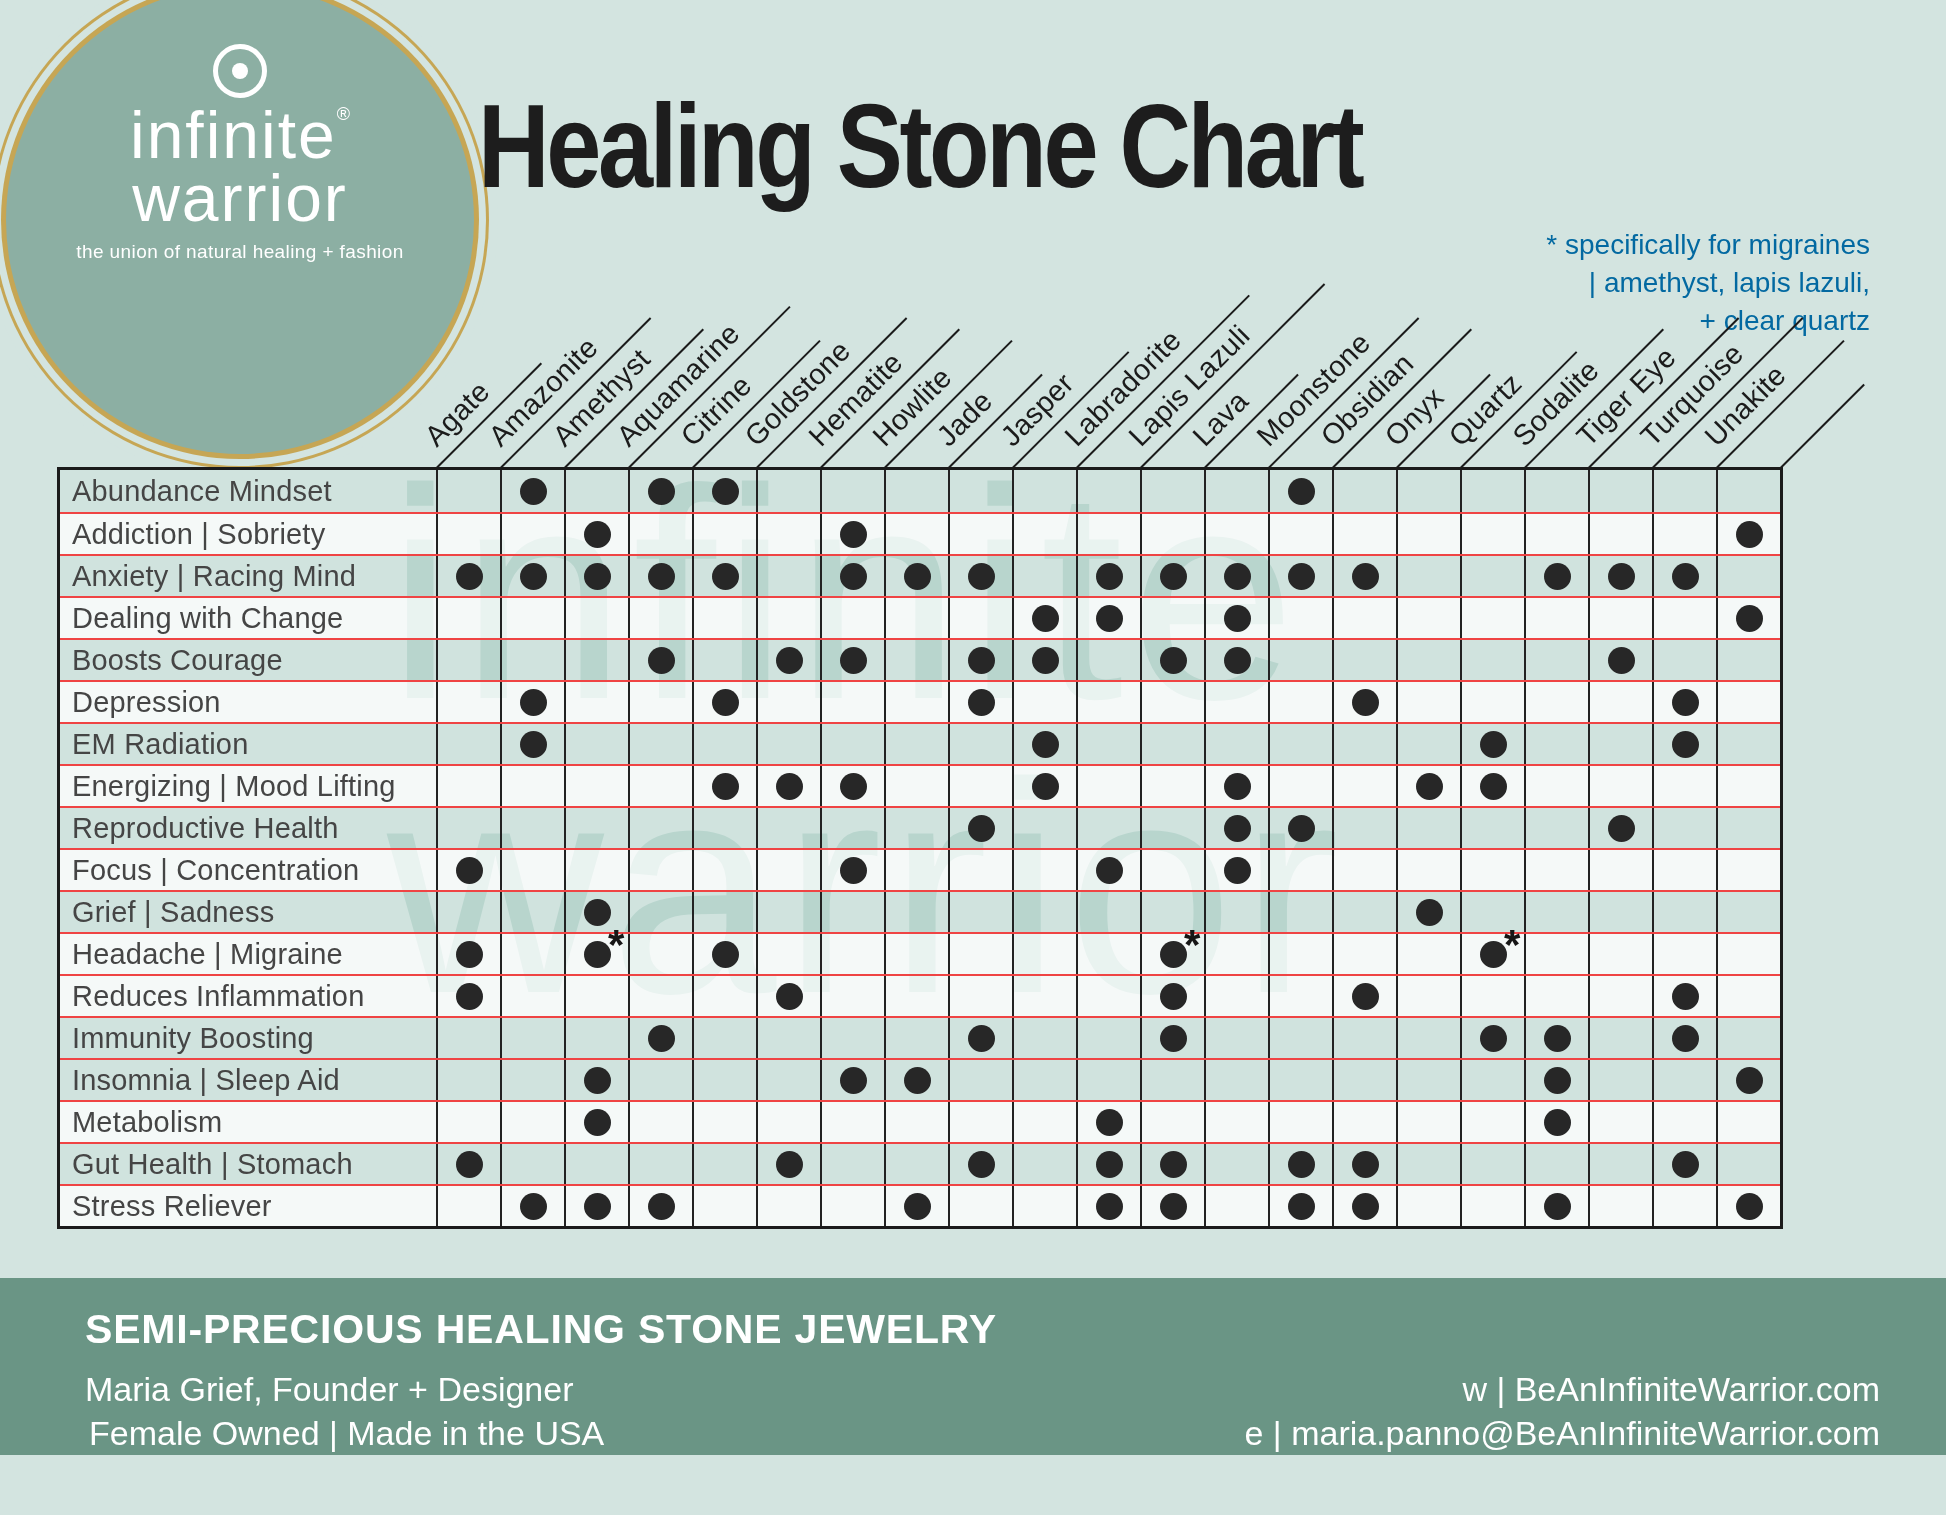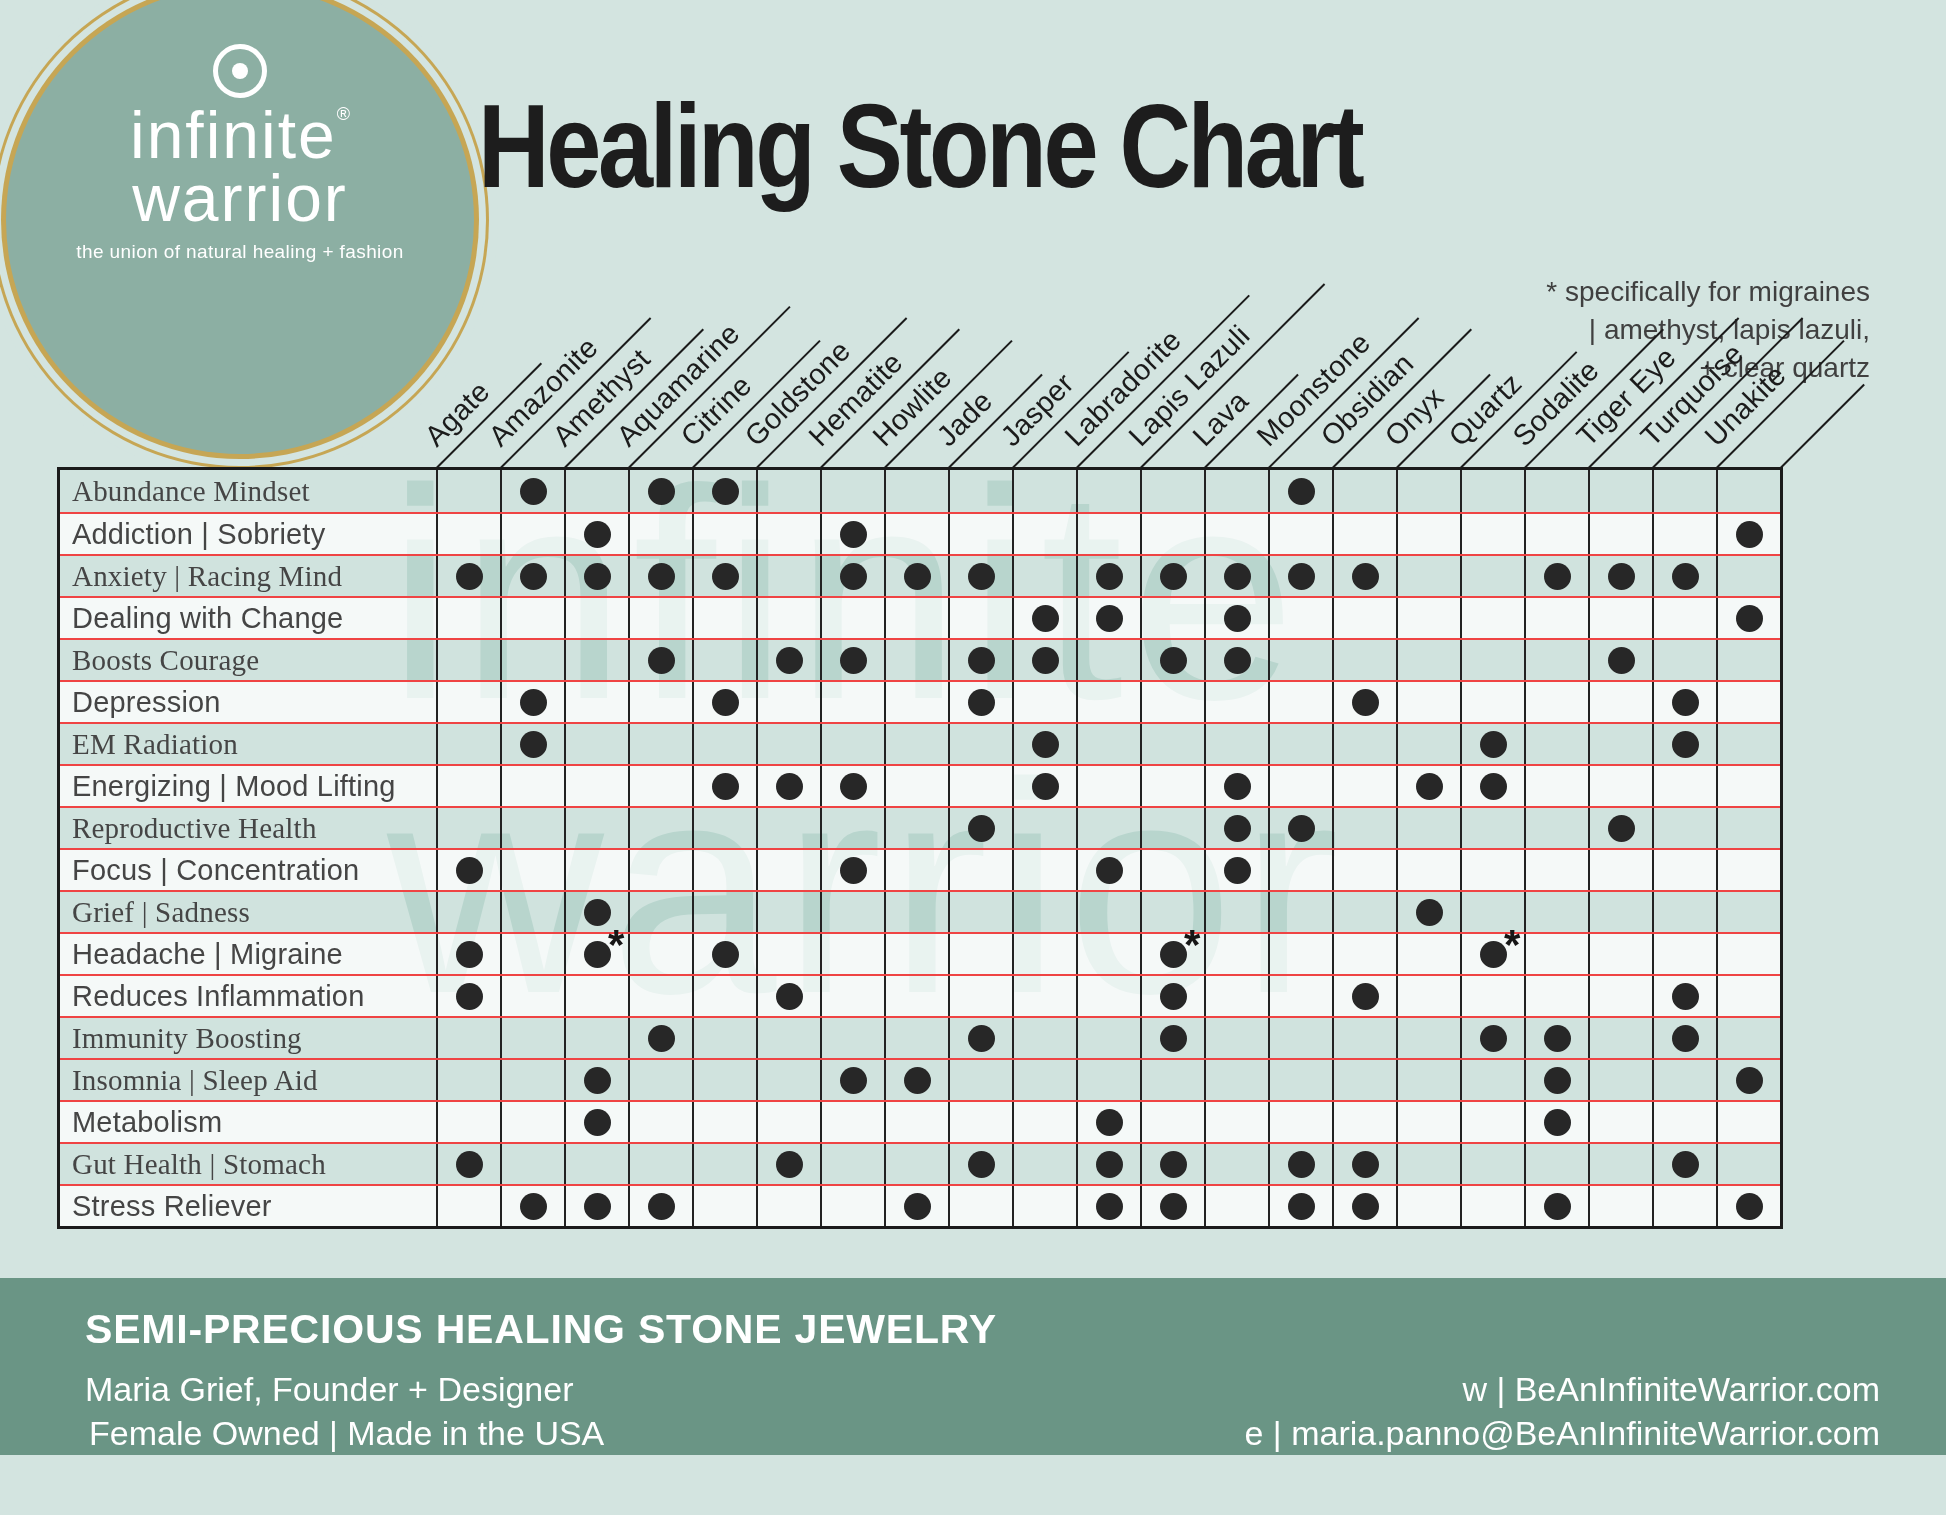--- a/index.html
+++ b/index.html
@@ -14,34 +14,34 @@
   .logo-mark{width:44px;height:44px;border:5px solid #fff;border-radius:50%;margin:0 auto 6px auto;position:relative;}
   .logo-mark::after{content:"";position:absolute;left:50%;top:50%;width:16px;height:16px;margin:-8px 0 0 -8px;
     border-radius:50%;background:#fff;}
   .logo-word{font-size:66px;line-height:.95;letter-spacing:2px;}
   .logo-word sup{font-size:18px;vertical-align:38px;letter-spacing:0;}
   .logo-tagline{margin-top:12px;font-size:19px;letter-spacing:.4px;}
 
   
   .title{position:absolute;left:478px;top:78px;margin:0;font-size:118px;font-weight:bold;color:#1d1d1d;
     letter-spacing:-4px;white-space:nowrap;transform:scaleX(.84);transform-origin:left top;}
-  .note{position:absolute;right:76px;top:226px;text-align:right;font-size:28px;line-height:38px;color:#404040;margin-top:47px;}
+  .note{position:absolute;right:76px;top:226px;text-align:right;font-size:28px;line-height:38px;color:#0369a1;}
 
   
   .table-wrap{position:absolute;left:57px;top:467px;width:1726px;}
   .watermark{position:absolute;left:330px;top:-20px;z-index:0;color:#9dc6bb;font-size:300px;line-height:.98;
     letter-spacing:6px;pointer-events:none;}
   .headers{position:absolute;left:379px;top:3px;height:0;z-index:2;}
   .hdiag{position:absolute;bottom:0;height:36px;border-bottom:2.5px solid #1b1b1b;
     transform:rotate(-45deg);transform-origin:0 100%;white-space:nowrap;}
   .htext{position:absolute;left:16px;bottom:6px;font-size:29px;color:#1b1b1b;letter-spacing:.3px;}
   .grid{position:relative;z-index:1;border:3px solid #1b1b1b;width:1720px;}
   .row{display:flex;height:42px;box-sizing:border-box;border-top:2px solid #ef4444;}
   .row:first-child{border-top:none;}
-  .row.teal{background:rgba(205,226,220,.55);font-family:Liberation Serif, serif;}
+  .row.teal{background:rgba(205,226,220,.55);}
   .row.white{background:rgba(255,255,255,.78);}
   .label-cell{width:376px;box-sizing:border-box;padding-left:12px;display:flex;align-items:center;
     font-size:29px;color:#454545;letter-spacing:.2px;position:relative;z-index:3;}
   .cell{width:64px;box-sizing:border-box;border-left:2px solid #222;position:relative;
     display:flex;align-items:center;justify-content:center;}
   .dot{width:27px;height:27px;border-radius:50%;background:#272727;position:relative;z-index:3;}
   .star{position:absolute;left:50%;top:50%;transform:translate(11px,-30px);font-size:42px;font-weight:bold;
     color:#161616;z-index:4;line-height:1;}
 
   

